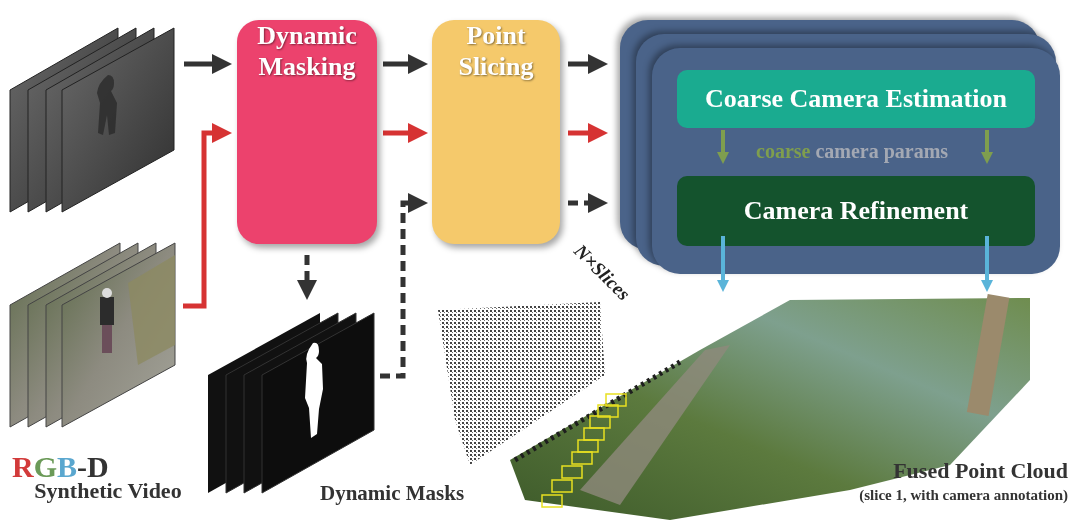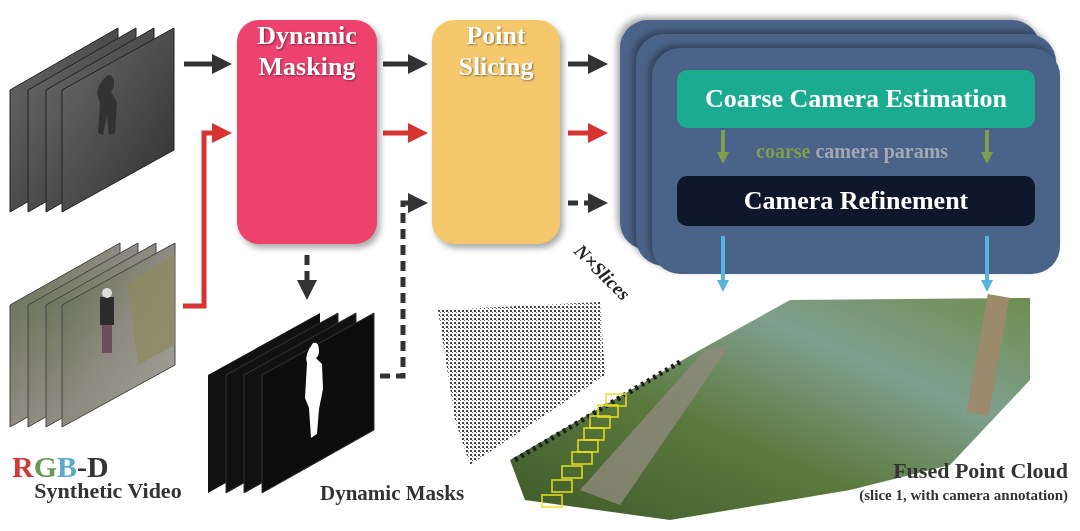--- a/index.html
+++ b/index.html
@@ -132,21 +132,21 @@
 
 <div class="stack" style="left:620px;top:20px;width:420px;height:230px;"></div>
 <div class="stack" style="left:636px;top:34px;width:420px;height:232px;"></div>
 <div class="stack" style="left:652px;top:48px;width:408px;height:226px;">
   <div class="inner" style="left:25px;top:22px;width:358px;height:58px;background:#1aab90;">
     <span>Coarse Camera Estimation</span>
   </div>
   <div class="param" style="left:104px;top:92px;">
     <span style="color:#7f9e4e">coarse</span><span> camera params</span>
   </div>
-  <div class="inner" style="left:25px;top:128px;width:358px;height:50px;background:#0f172a;">
+  <div class="inner" style="left:25px;top:128px;width:358px;height:70px;background:#14532d;">
     <span>Camera Refinement</span>
   </div>
 </div>
 
 <svg class="abs" style="left:0;top:0" width="1080" height="531">
   <line x1="723" y1="130" x2="723" y2="158" stroke="#7f9e4e" stroke-width="4" marker-end="url(#ah-green)"></line>
   <line x1="987" y1="130" x2="987" y2="158" stroke="#7f9e4e" stroke-width="4" marker-end="url(#ah-green)"></line>
   <line x1="723" y1="236" x2="723" y2="286" stroke="#5ab4d9" stroke-width="4" marker-end="url(#ah-blue)"></line>
   <line x1="987" y1="236" x2="987" y2="286" stroke="#5ab4d9" stroke-width="4" marker-end="url(#ah-blue)"></line>
 </svg>

